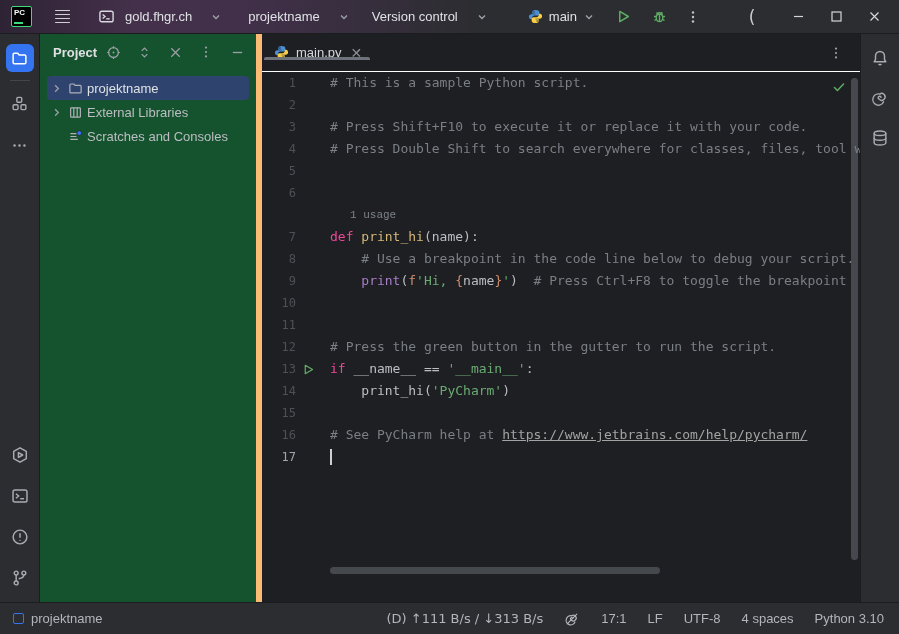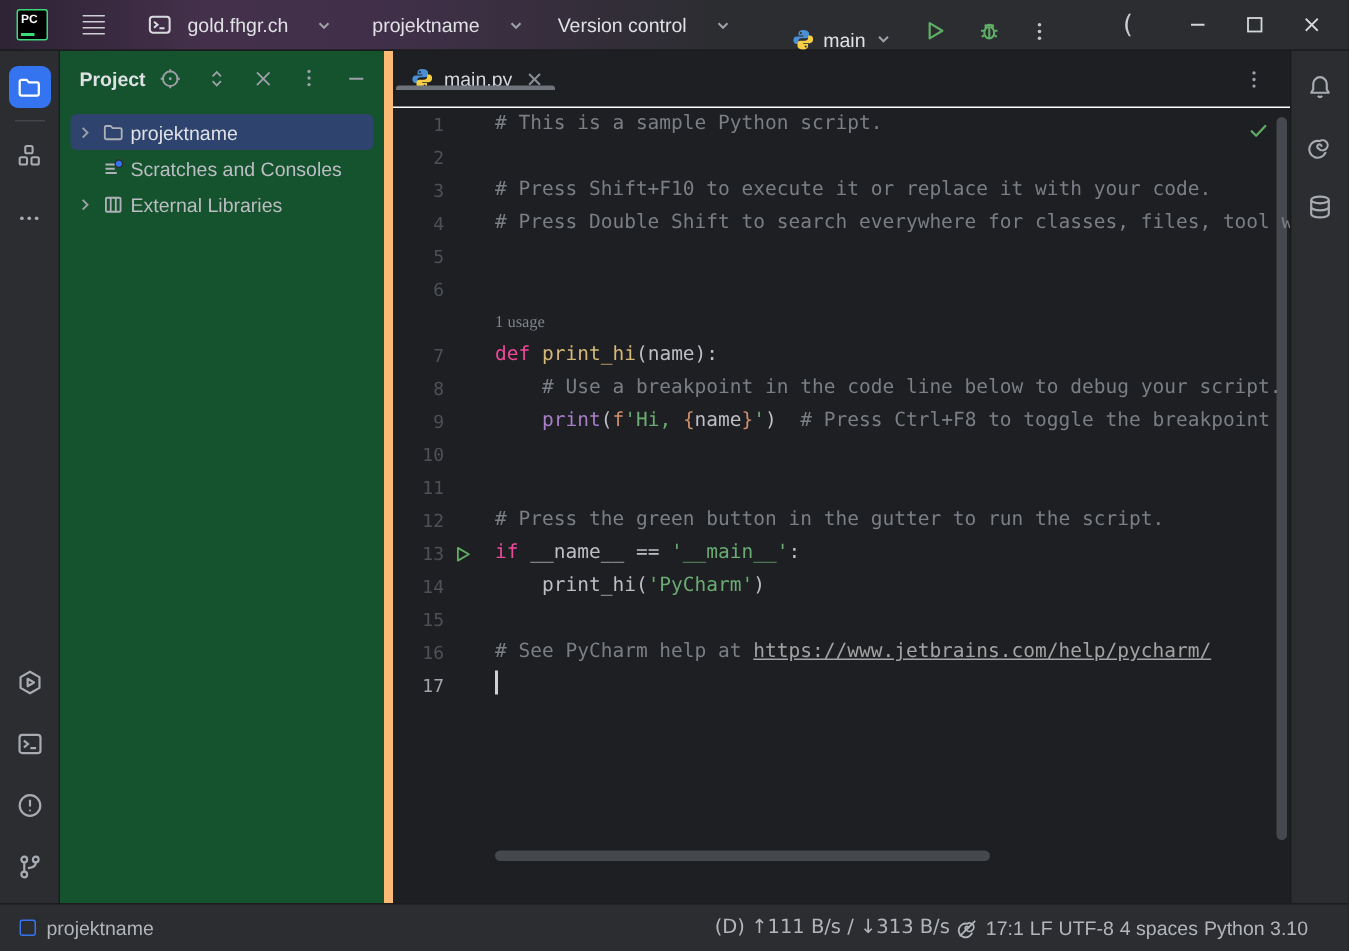--- a/index.html
+++ b/index.html
@@ -24,21 +24,21 @@
   .pc-logo .pc-text{position:absolute;top:1px;left:2px;font-size:8px;font-weight:bold;color:#fff;letter-spacing:0;}
   .pc-logo .pc-bar{position:absolute;left:2px;bottom:2px;width:9px;height:2px;background:#3dd97a;}
   .burger{margin-left:19px;display:flex;flex-direction:column;gap:2.5px;padding:4px;cursor:pointer}
   .burger i{display:block;width:15px;height:1.6px;background:#ced0d6;border-radius:1px}
   .tb-item{display:flex;align-items:center;gap:18px;color:#dfe1e5;cursor:pointer;padding:4px 2px;}
   .tb-item .chev{margin-top:1px}
   .remote-box{margin-left:22px;}
   .tb-gold{margin-left:6px}
   .tb-proj{margin-left:22px}
   .tb-vcs{margin-left:18px}
-  .tb-right{margin-left:auto;display:flex;align-items:flex-end;}
+  .tb-right{margin-left:auto;display:flex;align-items:center;}
   .tb-run-cfg{display:flex;align-items:center;gap:6px;color:#dfe1e5;cursor:pointer}
   .icon-btn{display:flex;align-items:center;justify-content:center;width:28px;height:26px;border-radius:4px;cursor:pointer}
   .win-ctrl{display:flex;align-items:center;justify-content:center;width:38px;height:34px;color:#d4d6db;cursor:pointer}
   .crescent{font-size:17px;color:#c9ccd2;font-family:"DejaVu Sans",sans-serif;margin-right:8px}
   
   .stripe-left{
     position:absolute;top:34px;left:0;width:40px;bottom:32px;background:#2b2d30;
     border-right:1px solid #1b1c1e;box-sizing:border-box;
     display:flex;flex-direction:column;align-items:center;
   }
@@ -68,21 +68,21 @@
   .tab{display:flex;align-items:center;gap:7px;padding:0 10px 0 12px;position:relative;cursor:pointer;color:#d5d7dc}
   .tab-underline{position:absolute;left:2px;right:2px;bottom:0;height:3px;background:#6e737b;border-radius:2px 2px 0 0}
   .tab-close{color:#8a8e96;font-size:14px;line-height:1;margin-left:2px}
   .tabbar-more{margin-left:auto;align-self:center;margin-right:10px}
   .code-area{position:absolute;top:38px;left:0;right:0;bottom:0;overflow:hidden}
   .code-row{display:flex;height:22px;line-height:22px;font-family:"DejaVu Sans Mono","Liberation Mono",monospace;font-size:13px;white-space:pre}
   .gut-num{width:34px;flex:none;text-align:right;color:#4d5157;font-size:12px;}
   .gut-num.active{color:#a1a5ad}
   .gut-slot{width:34px;flex:none;display:flex;align-items:center;padding-left:6px;box-sizing:border-box}
   .code-text{flex:1;overflow:hidden}
-  .inlay-row{height:22px;line-height:22px;padding-left:68px;font-size:11px;color:#7d828b;font-family:Liberation Serif, serif}
+  .inlay-row{height:22px;line-height:22px;padding-left:88px;font-size:11px;color:#7d828b;font-family:Liberation Mono, monospace}
   .tk-cm{color:#7a7e85}
   .tk-kw{color:#ec4899}
   .tk-fn{color:#d5b778}
   .tk-bi{color:#a87dc9}
   .tk-st{color:#6aab73}
   .tk-df{color:#bcbec4}
   .tk-fs{color:#cf8e6d}
   .tk-lk{color:#a3a3a3;text-decoration:underline}
   .caret{display:inline-block;width:1.5px;height:16px;background:#ced0d6;vertical-align:middle;margin-top:-2px}
   .inspect-ok{position:absolute;top:46px;right:14px;color:#549159}
@@ -95,21 +95,21 @@
     display:flex;flex-direction:column;align-items:center;padding-top:10px;gap:12px;
   }
   
   .statusbar{
     position:absolute;left:0;right:0;bottom:0;height:32px;background:#2b2d30;
     border-top:1px solid #1b1c1e;box-sizing:border-box;
     display:flex;align-items:center;color:#b2b5bb;
   }
   .sb-left{display:flex;align-items:center;gap:7px;padding-left:13px;cursor:pointer}
   .sb-proj-ico{width:11px;height:11px;border:1.7px solid #3574f0;border-radius:2px;box-sizing:border-box}
-  .sb-right{margin-left:auto;display:flex;align-items:center;gap:4px;padding-right:27px}
+  .sb-right{margin-left:auto;display:flex;align-items:center;gap:21px;padding-right:15px}
   .sb-item{cursor:pointer;white-space:nowrap}
   .arrows{font-family:"DejaVu Sans",sans-serif}
 </style>
 </head>
 <body>
 
 <div class="titlebar">
   <div class="pc-logo">
     <span class="pc-text">PC</span>
     <span class="pc-bar"></span>
@@ -296,42 +296,42 @@
           </svg>
       </span>
       <span class="tree-ico">
         <svg width="15" height="15" viewBox="0 0 16 16" fill="none" stroke="#aeb1b8" stroke-width="1.3" stroke-linejoin="round">
             <path d="M2 4.2c0-.6.4-1 1-1h3.2L7.5 4.7h5.5c.6 0 1 .4 1 1v5.9c0 .6-.4 1-1 1H3c-.6 0-1-.4-1-1z"></path>
           </svg>
       </span>
       <span class="tree-label">projektname</span>
     </div>
     <div class="tree-row">
+      <span class="tree-chev">
+        <svg width="11" height="11" viewBox="0 0 12 12" fill="none" stroke="currentColor" stroke-width="1.4">
+            <path d="M4.5 2.5 8 6l-3.5 3.5"></path>
+          </svg>
+      </span>
+      <span class="tree-ico">
+        <svg width="15" height="15" viewBox="0 0 16 16" fill="none" stroke="#aeb1b8" stroke-width="1.3">
+            <rect x="2.8" y="3" width="10.4" height="10" rx="0.8"></rect>
+            <path d="M6.2 3v10M9.8 3v10"></path>
+          </svg>
+      </span>
+      <span class="tree-label">External Libraries</span>
+    </div>
+    <div class="tree-row">
       <span class="tree-chev"></span>
       <span class="tree-ico">
         <svg width="15" height="15" viewBox="0 0 16 16" fill="none" stroke="#aeb1b8" stroke-width="1.3">
           <path d="M2.5 5h8M2.5 8h6.5M2.5 11h8"></path>
           <circle cx="12" cy="4.4" r="2.6" fill="#3574f0" stroke="#2b2d30" stroke-width="1"></circle>
         </svg>
       </span>
       <span class="tree-label">Scratches and Consoles</span>
-    </div>
-    <div class="tree-row">
-      <span class="tree-chev">
-        <svg width="11" height="11" viewBox="0 0 12 12" fill="none" stroke="currentColor" stroke-width="1.4">
-            <path d="M4.5 2.5 8 6l-3.5 3.5"></path>
-          </svg>
-      </span>
-      <span class="tree-ico">
-        <svg width="15" height="15" viewBox="0 0 16 16" fill="none" stroke="#aeb1b8" stroke-width="1.3">
-            <rect x="2.8" y="3" width="10.4" height="10" rx="0.8"></rect>
-            <path d="M6.2 3v10M9.8 3v10"></path>
-          </svg>
-      </span>
-      <span class="tree-label">External Libraries</span>
     </div>
   </div>
 </div>
 
 <div class="editor">
   <div class="tabbar">
     <div class="tab">
       <svg width="15" height="15" viewBox="0 0 16 16">
         <path fill="#4a8fd4" d="M7.9 1C5.8 1 4.6 1.9 4.6 3.5V5h3.5v.6H3.3C1.9 5.6 1 6.7 1 8.3c0 1.6.8 2.7 2.2 2.7h1.3V9.2c0-1.3 1.1-2.2 2.5-2.2h3.1c1.2 0 2-.9 2-2.2V3.5C12.1 1.9 10.6 1 7.9 1zM6.3 2.5a.75.75 0 1 1 0 1.5.75.75 0 0 1 0-1.5z"></path>
         <path fill="#f7ce46" d="M8.1 15c2.1 0 3.3-.9 3.3-2.5V11H7.9v-.6h4.8c1.4 0 2.3-1.1 2.3-2.7 0-1.6-.8-2.7-2.2-2.7h-1.3v1.5c0 1.3-1.1 2.2-2.5 2.2H5.9c-1.2 0-2 .9-2 2.2v1.6C3.9 14.1 5.4 15 8.1 15zm1.6-1.5a.75.75 0 1 1 0-1.5.75.75 0 0 1 0 1.5z"></path>

